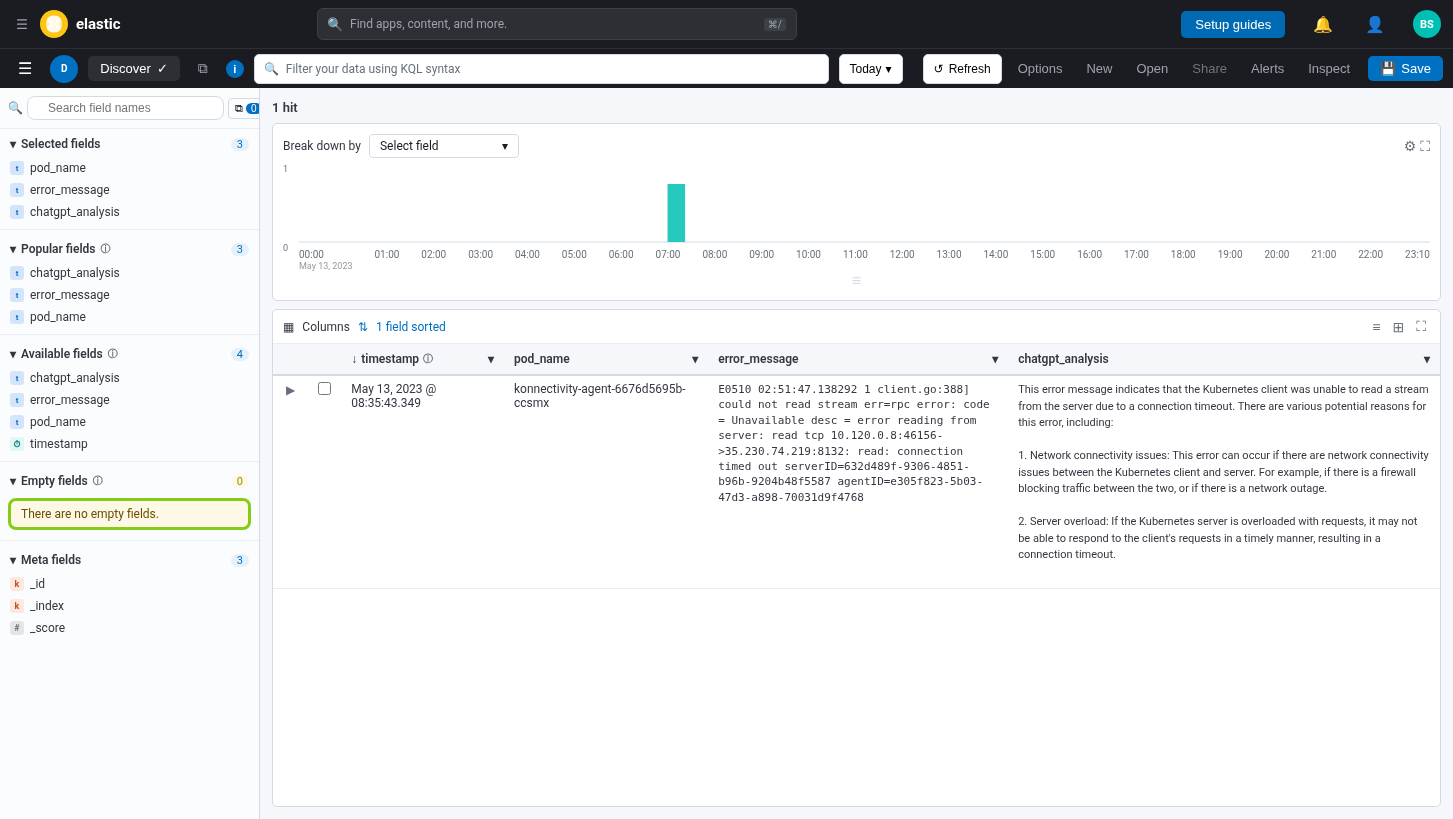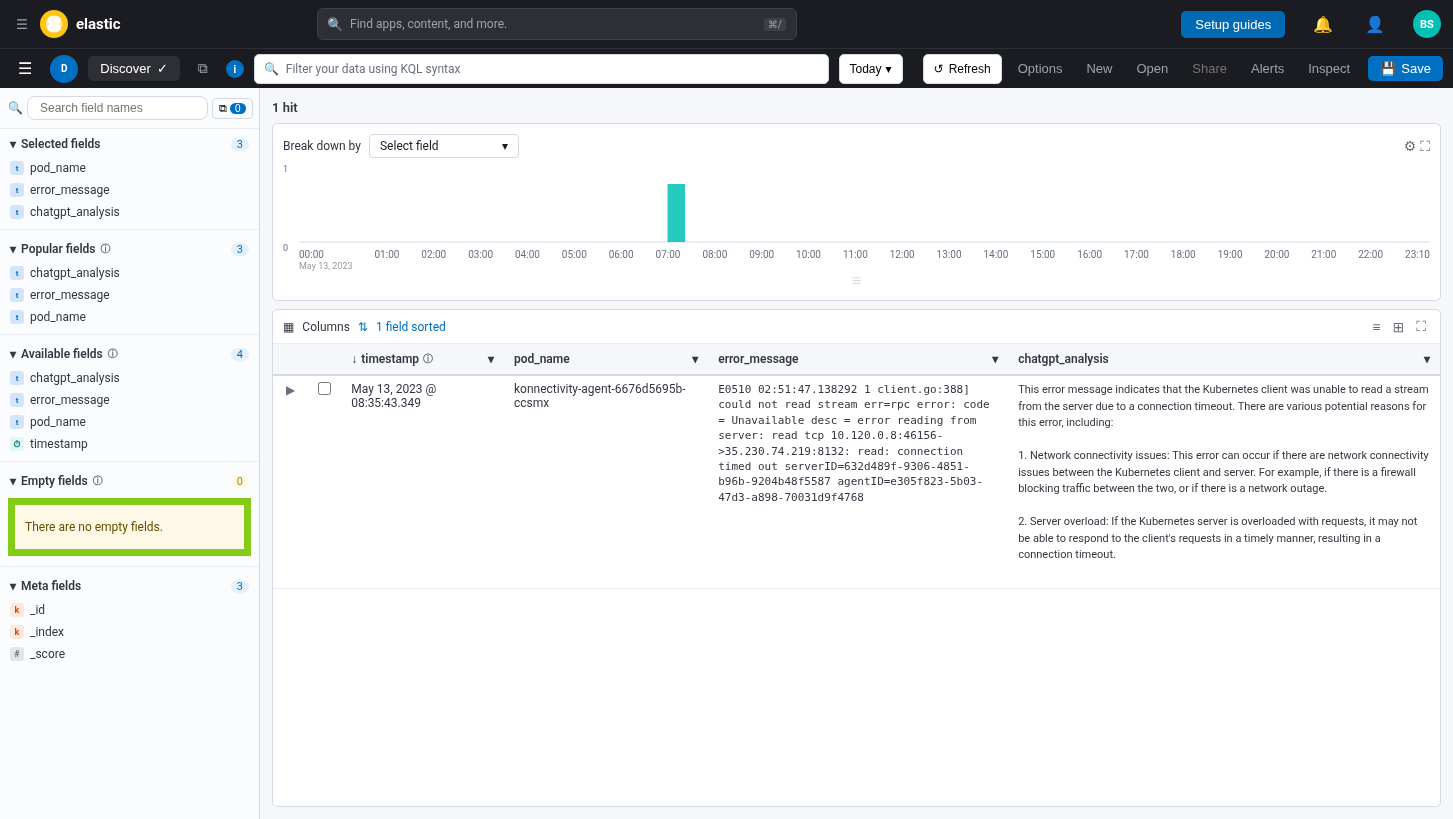--- a/index.html
+++ b/index.html
@@ -58,21 +58,21 @@
 
     .field-list { padding: 2px 0; }
     .field-item { display: flex; align-items: center; gap: 6px; padding: 4px 10px; cursor: pointer; }
     .field-type-badge { width: 14px; height: 14px; border-radius: 3px; display: flex; align-items: center; justify-content: center; font-size: 8px; font-weight: 700; flex-shrink: 0; }
     .field-type-t { background: #d4e5fb; color: #0071c2; }
     .field-type-k { background: #fde8e0; color: #c4501a; }
     .field-type-hash { background: #e4e5e8; color: #69707d; }
     .field-type-time { background: #e0f7f4; color: #007871; }
     .field-name { font-size: 12px; color: #343741; }
 
-    .empty-fields-notice { background: #fef9e7; border: 7px solid #84cc16; border-radius: 0; margin: 6px 8px; padding: 15px 10px; font-size: 12px; color: #6a4f00; }
+    .empty-fields-notice { background: #fef9e7; border: 3px solid #84cc16; border-radius: 8px; margin: 6px 8px; padding: 6px 10px; font-size: 12px; color: #6a4f00; }
 
     
     .content-area { flex: 1; overflow-y: auto; padding: 12px; display: flex; flex-direction: column; gap: 8px; }
 
     .hit-count { font-size: 13px; font-weight: 600; color: #343741; }
 
     
     .chart-container { background: white; border: 1px solid #d3dae6; border-radius: 5px; padding: 10px; }
     .chart-header { display: flex; align-items: center; justify-content: space-between; margin-bottom: 6px; }
     .breakdown-by { display: flex; align-items: center; gap: 8px; font-size: 12px; }
@@ -188,21 +188,21 @@
     </button>
   </div>
 </div>
 
 <div class="main-layout">
 
   <div class="sidebar">
 
     <div class="sidebar-search">
       <span style="color:#69707d;">🔍</span>
-      <input type="text" style="flex: 1 1 0%; border: 1px solid rgb(211, 218, 230); border-radius: 8px; padding: 4px 12px; font-size: 12px;" placeholder="Search field names">
+      <input type="text" style="flex: 1 1 0%; border: 1px solid rgb(211, 218, 230); border-radius: 8px; padding: 4px 20px; font-size: 12px;" placeholder="Search field names">
       <button class="field-filter-btn">
         <span>⧉</span>
         <span class="filter-badge">0</span>
       </button>
       <button class="panel-toggle">«</button>
     </div>
 
     <div>
       <div class="section-header">
         <div class="section-header-left">

